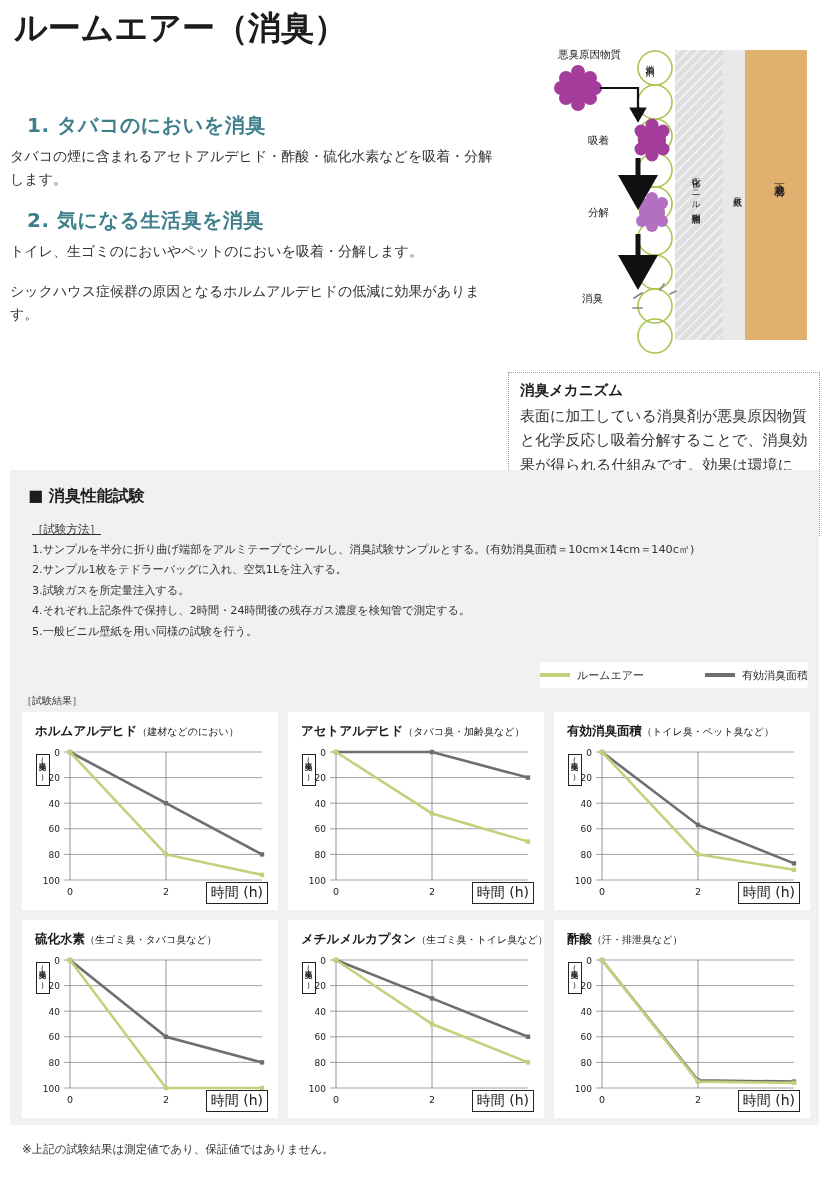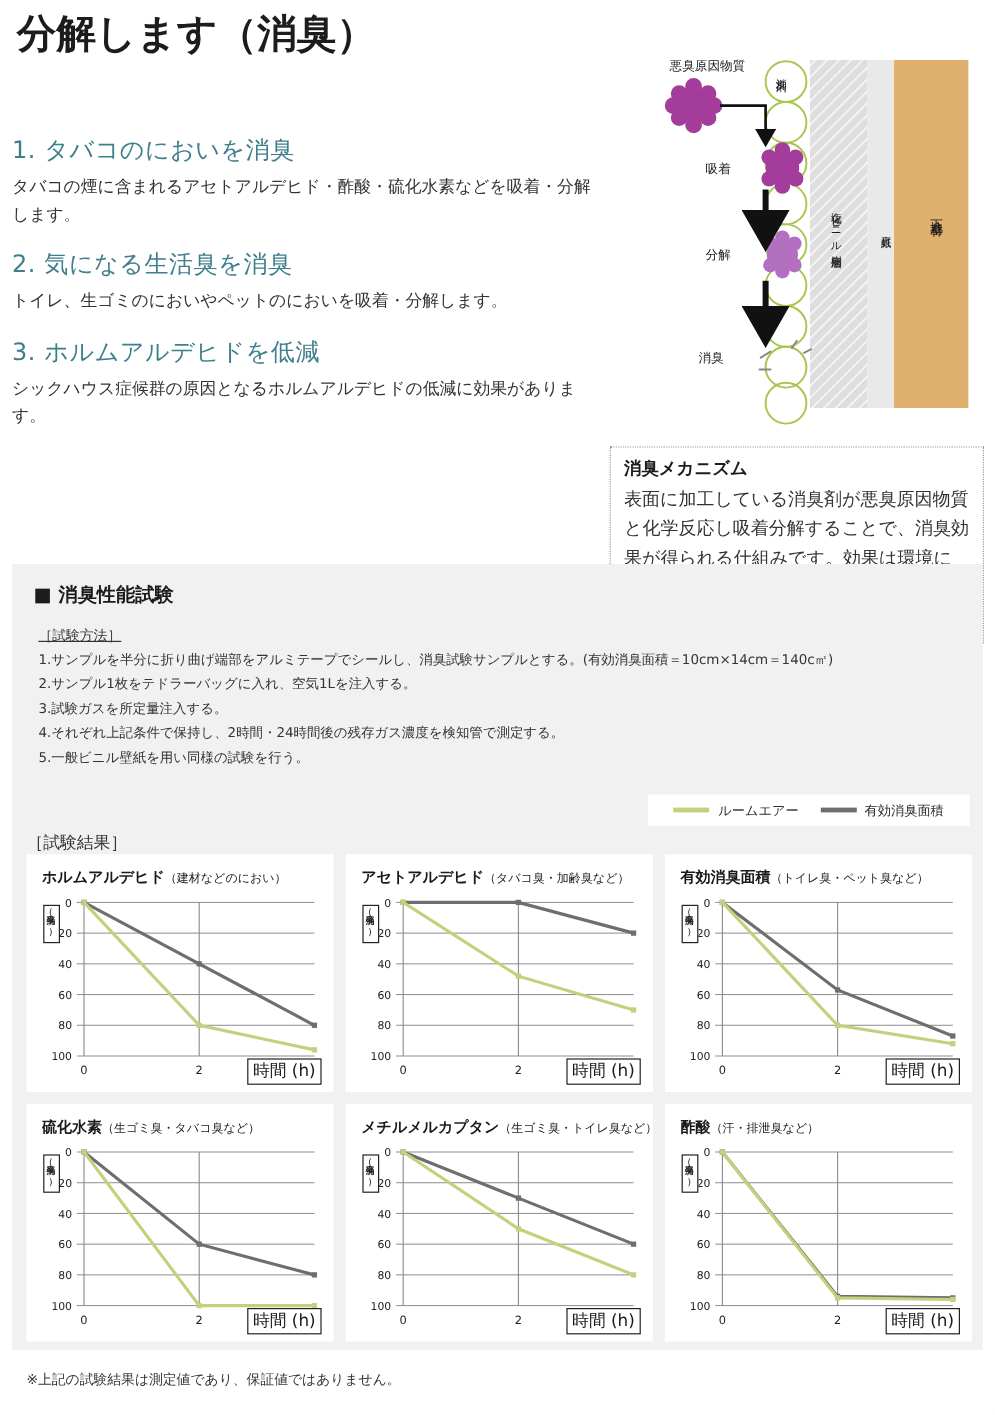--- a/index.html
+++ b/index.html
@@ -16,22 +16,22 @@
   .main-title {
     position: absolute; left: 14px; top: 6px;
     font-size: 33px; font-weight: bold; letter-spacing: 0px;
     color: #1c1c1c; white-space: nowrap;
   }
 
   
   .features { position: absolute; left: 10px; top: 112px; width: 490px; }
   .feature { margin-bottom: 17px; }
   .feature-head {
-    font-size: 20px; font-weight: normal; color: #3f7f8c;
-    letter-spacing: 0.5px; margin-bottom: 6px;
+    font-size: 20px; font-weight: bold; color: #3f7f8c;
+    letter-spacing: 0.5px; margin-bottom: 6px; margin-left: 17px;
   }
   .feature-body {
     font-size: 14px; line-height: 1.62; color: #333333;
   }
 
   
   .diagram { position: absolute; left: 530px; top: 40px; width: 295px; height: 320px; }
   .diagram svg { display: block; }
 
   
@@ -59,30 +59,30 @@
   }
   .method-list {
     position: absolute; left: 22px; top: 70px; width: 760px;
   }
   .method-item { font-size: 11.2px; line-height: 1.82; color: #333; white-space: nowrap; }
 
   
   .legend {
     position: absolute; left: 540px; top: 662px;
     width: 268px; height: 26px; background: #ffffff;
-    display: flex; align-items: center; justify-content: center; gap: 18px;
+    display: flex; align-items: center; justify-content: space-between; gap: 18px;
   }
   .legend-item { display: flex; align-items: center; gap: 7px; }
   .legend-swatch { width: 30px; height: 4px; display: block; }
   .legend-label { font-size: 11px; color: #2b2b2b; }
 
   
   .results-label {
     position: absolute; left: 22px; top: 694px;
-    font-size: 14px; color: #333;
+    font-size: 10px; color: #333;
   }
   .charts {
     position: absolute; left: 22px; top: 712px;
     width: 788px;
     display: grid; grid-template-columns: repeat(3, 256px);
     gap: 10px 10px;
   }
   .chart-card {
     background: #ffffff; width: 256px; height: 198px;
     position: relative; padding: 16px;
@@ -116,33 +116,32 @@
   .footnote {
     position: absolute; left: 22px; top: 1142px;
     font-size: 11.5px; color: #333;
   }
 </style>
 </head>
 <body>
 
 <div class="page">
 
-  <h1 class="main-title">分解します（消臭）</h1>
+  <h1 class="main-title">ルームエアー（消臭）</h1>
 
   <div class="features">
     <div class="feature">
       <div class="feature-head">1. タバコのにおいを消臭</div>
       <div class="feature-body">タバコの煙に含まれるアセトアルデヒド・酢酸・硫化水素などを吸着・分解します。</div>
     </div>
     <div class="feature">
       <div class="feature-head">2. 気になる生活臭を消臭</div>
       <div class="feature-body">トイレ、生ゴミのにおいやペットのにおいを吸着・分解します。</div>
     </div>
     <div class="feature">
-      <div class="feature-head">3. ホルムアルデヒドを低減</div>
       <div class="feature-body">シックハウス症候群の原因となるホルムアルデヒドの低減に効果があります。</div>
     </div>
   </div>
 
   <div class="diagram">
     <svg width="295" height="320" viewBox="0 0 295 320" xmlns="http://www.w3.org/2000/svg">
       <defs>
         <pattern id="hatch" width="7" height="7" patternTransform="rotate(45)" patternUnits="userSpaceOnUse">
           <rect width="7" height="7" fill="#dedede"></rect>
           <line x1="0" y1="0" x2="0" y2="7" stroke="#f4f4f4" stroke-width="3.2"></line>

